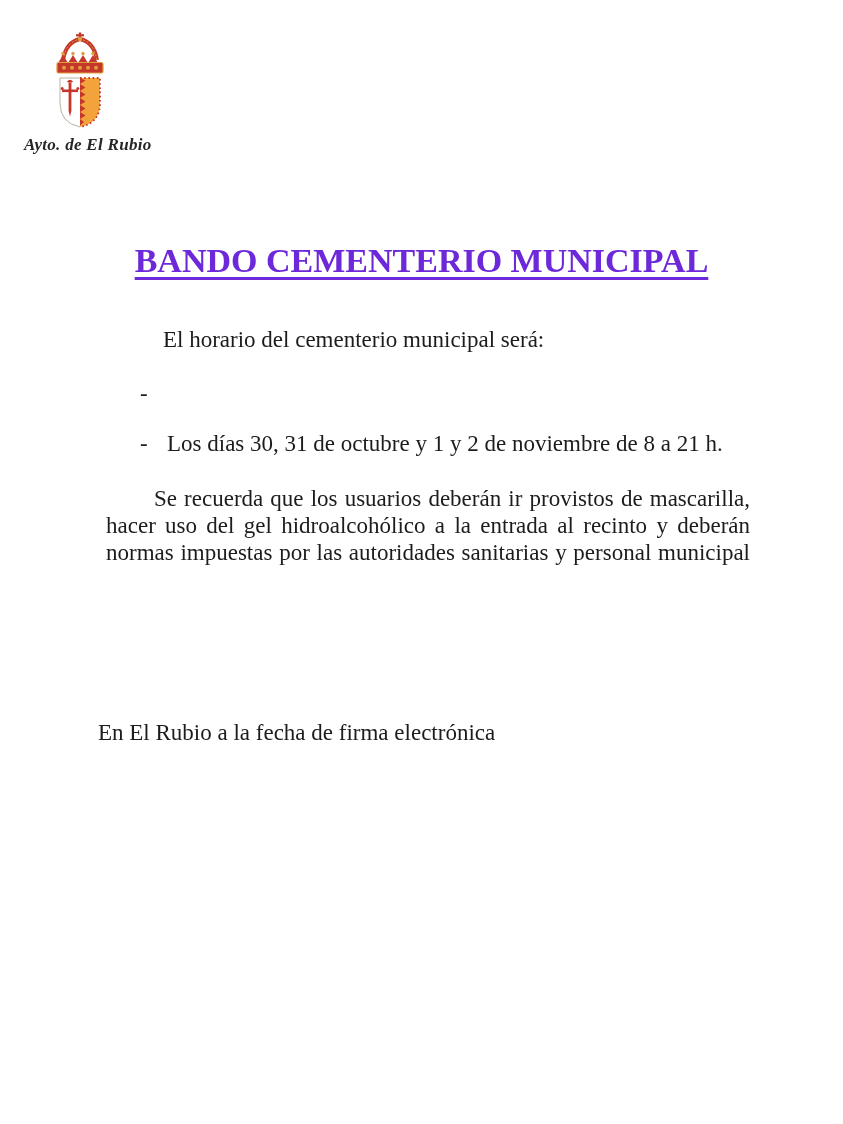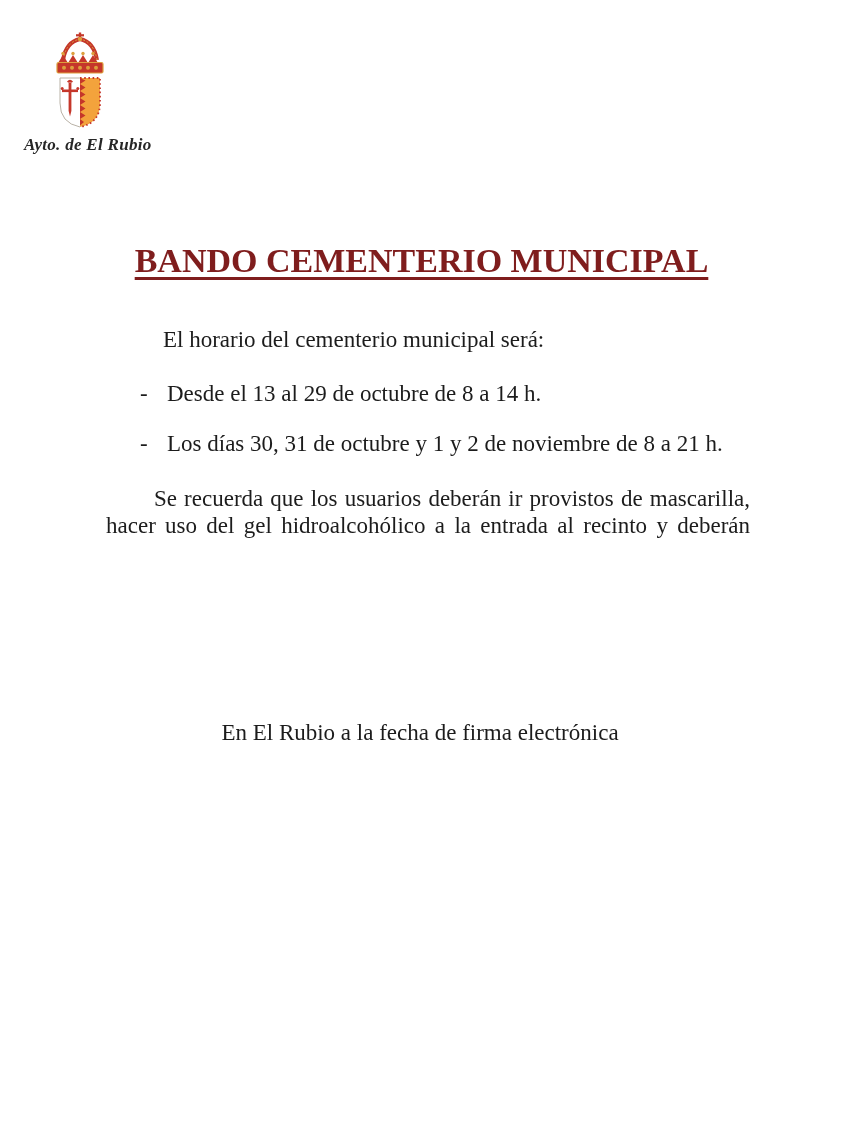--- a/index.html
+++ b/index.html
@@ -40,21 +40,21 @@
   .doc-title {
     position: absolute;
     top: 242px;
     left: 0;
     width: 843px;
     margin: 0;
     text-align: center;
     font-size: 34px;
     font-weight: bold;
     letter-spacing: 0px;
-    color: #7f1d1d;
+    color: #6d28d9;
   }
   .doc-title .underline {
     text-decoration: underline;
     text-decoration-thickness: 3px;
     text-underline-offset: 5px;
   }
 
   
   .intro {
     position: absolute;
@@ -100,21 +100,20 @@
     padding-left: 48px;
     width: 596px;
   }
 
   
   .closing {
     position: absolute;
     left: 98px;
     top: 717px;
     width: 644px;
-    text-align: center;
     font-size: 23px;
     line-height: 31px;
   }
 </style>
 </head>
 <body>
 
 <div class="page">
 
   <div class="logo">
@@ -158,29 +157,29 @@
   </div>
 
   <div class="org-name">Ayto. de El Rubio</div>
 
   <h1 class="doc-title"><span class="underline">BANDO CEMENTERIO MUNICIPAL</span></h1>
 
   <div class="intro">El horario del cementerio municipal será:</div>
 
   <div class="bullet bullet-1">
     <span class="dash">-</span>
-    <span>Desde el 13 al 29 de octubre de 8 a 14 h.</span>
   </div>
   <div class="bullet bullet-2">
     <span class="dash">-</span>
     <span>Los días 30, 31 de octubre y 1 y 2 de noviembre de 8 a 21 h.</span>
   </div>
 
   <div class="para">
     <div class="pline justify first">Se recuerda que los usuarios deberán ir provistos de mascarilla,</div>
     <div class="pline justify">hacer uso del gel hidroalcohólico a la entrada al recinto y deberán</div>
+    <div class="pline justify">normas impuestas por las autoridades sanitarias y personal municipal</div>
   </div>
 
   <div class="closing">
     <div>En El Rubio a la fecha de firma electrónica</div>
   </div>
 
 </div>
 
 </body></html>

